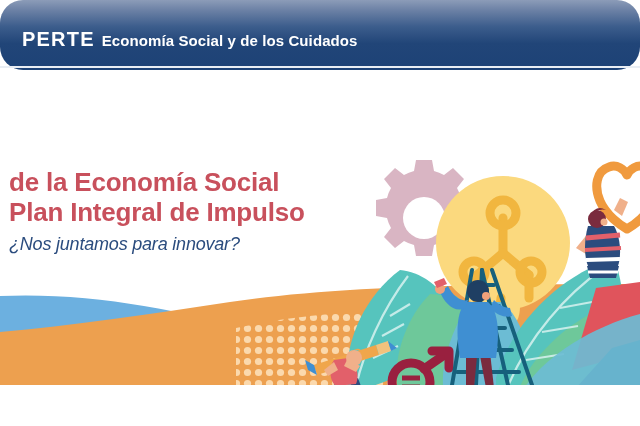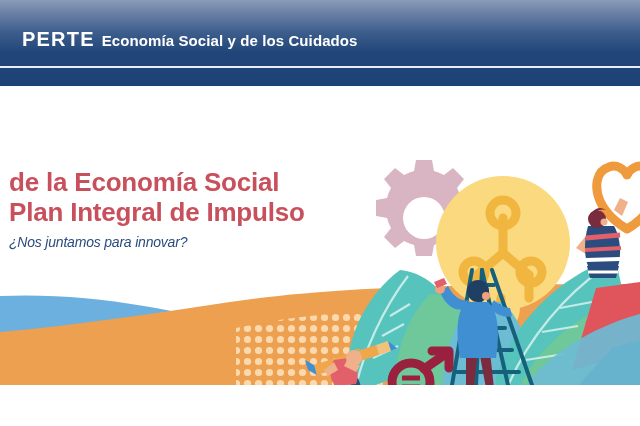--- a/index.html
+++ b/index.html
@@ -6,22 +6,23 @@
   body{
     width:640px;height:426px;
     background:#ffffff;
     font-family:"Liberation Sans", sans-serif;
     overflow:hidden;
   }
   .page{position:relative;width:640px;height:426px;background:#fff;overflow:hidden;}
 
   
   .header-band{
-    position:absolute;left:0;top:0;width:640px;height:86px;
+    position:absolute;left:0;top:0;width:640px;height:70px;
     background:linear-gradient(to bottom,#8c9cb8 0%,#6d82a6 14%,#3c5d8c 38%,#214578 62%,#1d4276 100%);
+    border-radius:23px;
   }
   .header-inner{
     position:absolute;left:22px;top:28px;
     white-space:nowrap;
     color:#ffffff;
   }
   .brand-perte{
     font-size:20px;font-weight:700;letter-spacing:1.2px;
     color:#ffffff;vertical-align:baseline;
   }
@@ -35,21 +36,21 @@
   }
 
   
   .title-block{position:absolute;left:9px;top:167px;width:350px;}
   .title-line{
     font-size:26px;font-weight:700;color:#c8505c;
     line-height:30px;letter-spacing:-0.2px;
   }
   .subtitle{
     margin-top:7px;
-    font-size:14px;font-style:italic;font-weight:400;
+    font-size:18px;font-style:italic;font-weight:400;
     color:#2b4c7e;letter-spacing:-0.2px;
   }
 
   
   .illus{position:absolute;left:0;top:70px;width:640px;height:315px;}
   .illus svg{display:block;width:640px;height:315px;}
 </style>
 </head>
 <body>
 

